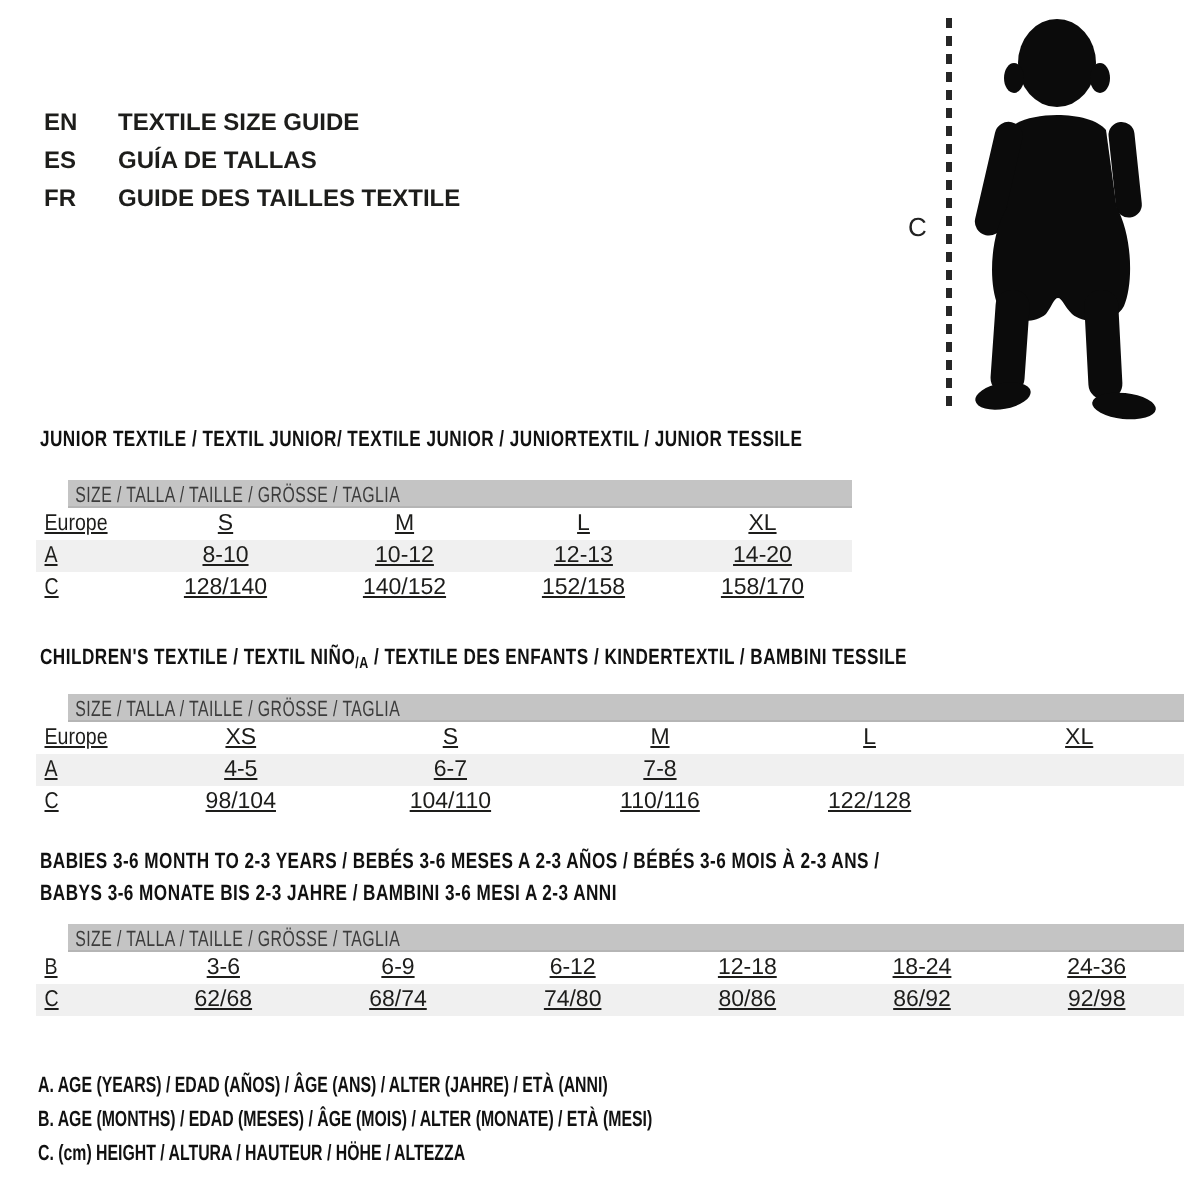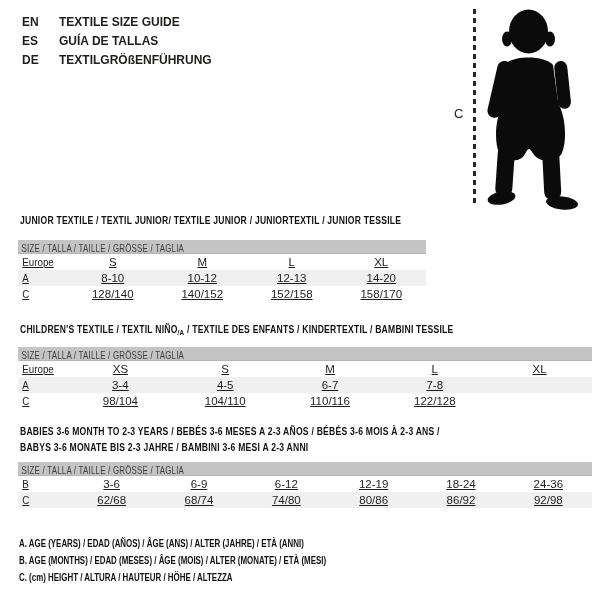--- a/index.html
+++ b/index.html
@@ -3,40 +3,41 @@
 <meta charset="utf-8">
 <style>
   html,body{margin:0;padding:0;}
   .canvas{
     position:relative; width:600px; height:600px; background:#ffffff;
     font-family:"Liberation Sans", sans-serif; color:#1d1d1b; overflow:hidden;
   }
   
   .lang-block{position:absolute; left:22px; top:13px;}
   .lrow{height:19px; line-height:19px; font-size:12px; font-weight:bold; white-space:nowrap;}
-  .lcode{display:inline-block; width:37px;}
+  .lcode{display:inline-block; width:37px;margin-top:39px;}
   
   .dash-line{
     position:absolute; left:473px; top:9px; width:3px; height:197px;
     background:repeating-linear-gradient(to bottom,#262626 0 5px,transparent 5px 9px);
   }
   .measure-c{position:absolute; left:454px; top:106px; font-size:13px; color:#222;}
   .baby-svg{position:absolute; left:478px; top:5px;}
   
   .title{
     position:absolute; left:20px; font-size:11px; font-weight:bold; color:#111;
     letter-spacing:0.3px; white-space:nowrap;
     transform:scaleX(0.78); transform-origin:left top;
   }
   .two-line{white-space:pre-line; line-height:15.5px;}
   
   .tbl{position:absolute;}
   .bar{
     height:13px; line-height:13px; background:#c4c4c4; border-bottom:1px solid #b5b5b5;
     overflow:hidden;
+    margin-left:16px;
   }
   .bar span{
     display:inline-block; padding-left:5px; font-size:11px; color:#3c3c3c;
     letter-spacing:0.3px; white-space:nowrap;
     transform:scaleX(0.72); transform-origin:left center;
   }
   .trow{display:grid; height:16px; line-height:16px; font-size:11.5px;text-decoration:underline;}
   .cols4{grid-template-columns:50px repeat(4,1fr);}
   .cols5{grid-template-columns:50px repeat(5,1fr);}
   .cols6{grid-template-columns:50px repeat(6,1fr);}
@@ -54,21 +55,21 @@
 <div class="canvas">
 
   <div class="lang-block">
     <div class="lrow">
       <span class="lcode">EN</span><span>TEXTILE SIZE GUIDE</span>
     </div>
     <div class="lrow">
       <span class="lcode">ES</span><span>GUÍA DE TALLAS</span>
     </div>
     <div class="lrow">
-      <span class="lcode">DE</span><span>TEXTILGRÖßENFÜHRUNG</span>
+      <span class="lcode">FR</span><span>GUIDE DES TAILLES TEXTILE</span>
     </div>
   </div>
 
   <div class="measure-c">C</div>
   <div class="dash-line"></div>
   <svg class="baby-svg" width="104" height="208" viewBox="0 0 104 208" fill="#0b0b0b">
     <ellipse cx="50.5" cy="26.5" rx="19.5" ry="22"></ellipse>
     <ellipse cx="29" cy="34" rx="5" ry="7.5"></ellipse>
     <ellipse cx="72" cy="34" rx="5" ry="7.5"></ellipse>
     <path d="M26,60 C34,50 67,50 75,60 L81,104 L20,104 Z"></path>
@@ -119,21 +120,20 @@
     <div class="trow cols5">
       <div class="lbl">Europe</div>
       <div class="val">XS</div>
       <div class="val">S</div>
       <div class="val">M</div>
       <div class="val">L</div>
       <div class="val">XL</div>
     </div>
     <div class="trow cols5 alt">
       <div class="lbl">A</div>
-      <div class="val">3-4</div>
       <div class="val">4-5</div>
       <div class="val">6-7</div>
       <div class="val">7-8</div>
     </div>
     <div class="trow cols5">
       <div class="lbl">C</div>
       <div class="val">98/104</div>
       <div class="val">104/110</div>
       <div class="val">110/116</div>
       <div class="val">122/128</div>
@@ -144,21 +144,21 @@
 BABYS 3-6 MONATE BIS 2-3 JAHRE / BAMBINI 3-6 MESI A 2-3 ANNI</div>
   <div class="tbl" style="left:18px; top:462px; width:574px;">
     <div class="bar">
       <span>SIZE / TALLA / TAILLE / GRÖSSE / TAGLIA</span>
     </div>
     <div class="trow cols6">
       <div class="lbl">B</div>
       <div class="val">3-6</div>
       <div class="val">6-9</div>
       <div class="val">6-12</div>
-      <div class="val">12-19</div>
+      <div class="val">12-18</div>
       <div class="val">18-24</div>
       <div class="val">24-36</div>
     </div>
     <div class="trow cols6 alt">
       <div class="lbl">C</div>
       <div class="val">62/68</div>
       <div class="val">68/74</div>
       <div class="val">74/80</div>
       <div class="val">80/86</div>
       <div class="val">86/92</div>

